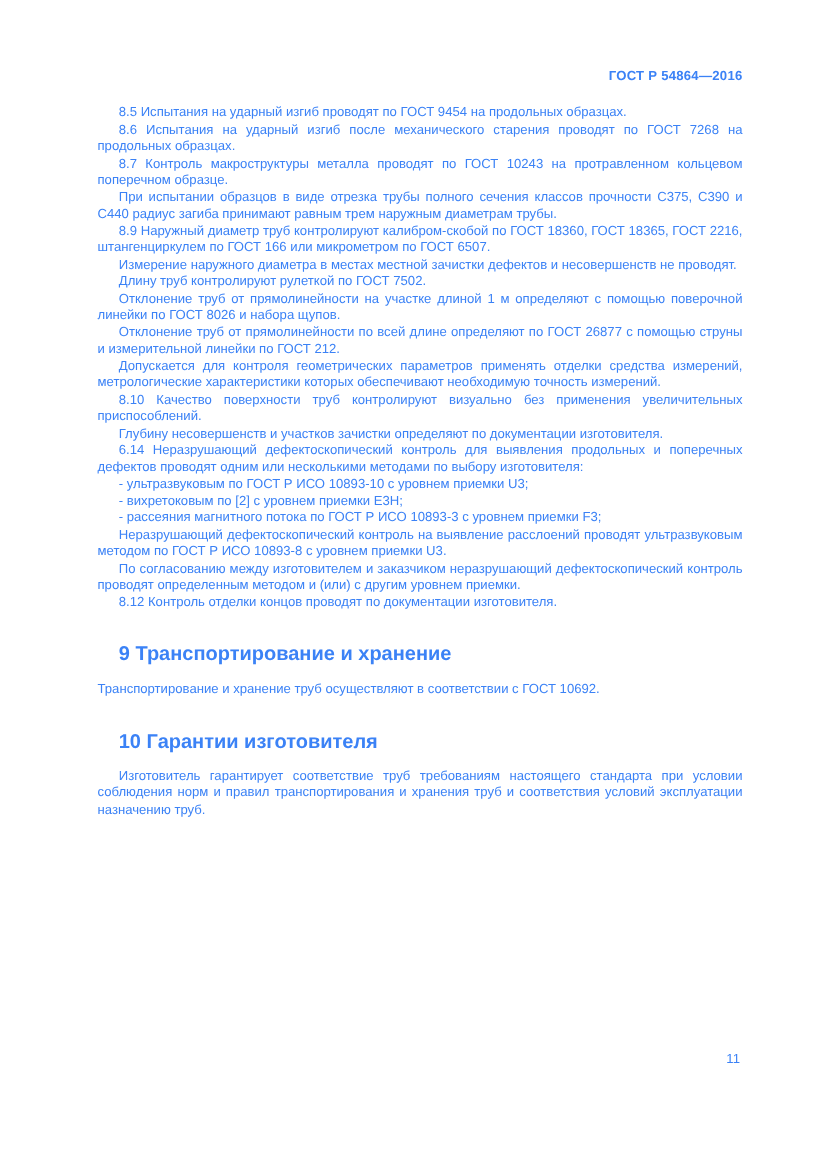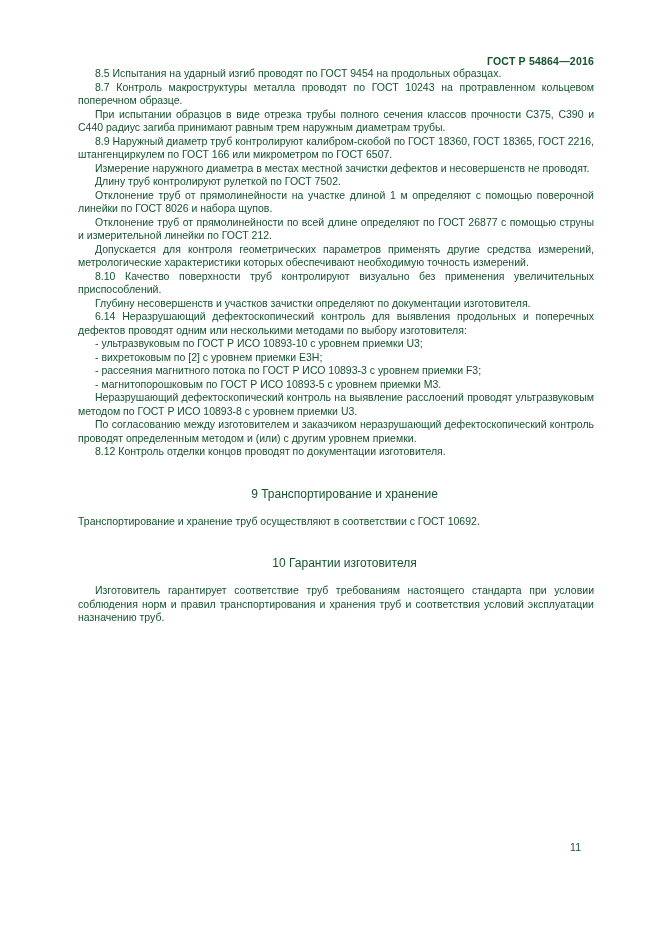--- a/index.html
+++ b/index.html
@@ -6,86 +6,86 @@
     margin: 0;
     padding: 0;
     background: #ffffff;
   }
   .page {
     position: relative;
     width: 661px;
     height: 935px;
     background: #ffffff;
     font-family: "Liberation Sans", sans-serif;
-    color: #14532d;
+    color: #3b82f6;
     overflow: hidden;
   }
   .doc-header {
     position: absolute;
     top: 55px;
     right: 67px;
     font-size: 10.5px;
     font-weight: bold;
     letter-spacing: 0.2px;
   }
   .content {
     position: absolute;
-    top: 67px;
+    top: 84px;
     left: 78px;
     width: 516px;
     font-size: 10.5px;
     line-height: 13.5px;
     text-align: justify;
   }
   .para {
     margin: 0;
     text-indent: 17px;
   }
   .para.noindent {
     text-indent: 0;
   }
   .section-heading {
-    font-size: 12px;
-    font-weight: normal;
+    font-size: 16px;
+    font-weight: bold;
     margin: 28px 0 14px 0;
     text-indent: 17px;
-    text-align: center;
+    text-align: left;
     line-height: 14px;
   }
   .page-number {
     position: absolute;
     top: 841px;
-    right: 80px;
+    right: 69px;
     font-size: 10.5px;
   }
 </style>
 </head>
 <body>
 
 <div class="page">
 
   <div class="doc-header">ГОСТ Р 54864—2016</div>
 
   <div class="content">
     <p class="para">8.5 Испытания на ударный изгиб проводят по ГОСТ 9454 на продольных образцах.</p>
+    <p class="para">8.6 Испытания на ударный изгиб после механического старения проводят по ГОСТ 7268 на продольных образцах.</p>
     <p class="para">8.7 Контроль макроструктуры металла проводят по ГОСТ 10243 на протравленном кольцевом поперечном образце.</p>
     <p class="para">При испытании образцов в виде отрезка трубы полного сечения классов прочности С375, С390 и С440 радиус загиба принимают равным трем наружным диаметрам трубы.</p>
     <p class="para">8.9 Наружный диаметр труб контролируют калибром-скобой по ГОСТ 18360, ГОСТ 18365, ГОСТ 2216, штангенциркулем по ГОСТ 166 или микрометром по ГОСТ 6507.</p>
     <p class="para">Измерение наружного диаметра в местах местной зачистки дефектов и несовершенств не проводят.</p>
     <p class="para">Длину труб контролируют рулеткой по ГОСТ 7502.</p>
     <p class="para">Отклонение труб от прямолинейности на участке длиной 1 м определяют с помощью поверочной линейки по ГОСТ 8026 и набора щупов.</p>
     <p class="para">Отклонение труб от прямолинейности по всей длине определяют по ГОСТ 26877 с помощью струны и измерительной линейки по ГОСТ 212.</p>
-    <p class="para">Допускается для контроля геометрических параметров применять другие средства измерений, метрологические характеристики которых обеспечивают необходимую точность измерений.</p>
+    <p class="para">Допускается для контроля геометрических параметров применять отделки средства измерений, метрологические характеристики которых обеспечивают необходимую точность измерений.</p>
     <p class="para">8.10 Качество поверхности труб контролируют визуально без применения увеличительных приспособлений.</p>
     <p class="para">Глубину несовершенств и участков зачистки определяют по документации изготовителя.</p>
     <p class="para">6.14 Неразрушающий дефектоскопический контроль для выявления продольных и поперечных дефектов проводят одним или несколькими методами по выбору изготовителя:</p>
     <p class="para">- ультразвуковым по ГОСТ Р ИСО 10893-10 с уровнем приемки U3;</p>
     <p class="para">- вихретоковым по [2] с уровнем приемки E3H;</p>
     <p class="para">- рассеяния магнитного потока по ГОСТ Р ИСО 10893-3 с уровнем приемки F3;</p>
-    <p class="para">- магнитопорошковым по ГОСТ Р ИСО 10893-5 с уровнем приемки M3.</p>
     <p class="para">Неразрушающий дефектоскопический контроль на выявление расслоений проводят ультразвуковым методом по ГОСТ Р ИСО 10893-8 с уровнем приемки U3.</p>
     <p class="para">По согласованию между изготовителем и заказчиком неразрушающий дефектоскопический контроль проводят определенным методом и (или) с другим уровнем приемки.</p>
     <p class="para">8.12 Контроль отделки концов проводят по документации изготовителя.</p>
 
     <h2 class="section-heading">9 Транспортирование и хранение</h2>
     <p class="para noindent">Транспортирование и хранение труб осуществляют в соответствии с ГОСТ 10692.</p>
 
     <h2 class="section-heading">10 Гарантии изготовителя</h2>
     <p class="para">Изготовитель гарантирует соответствие труб требованиям настоящего стандарта при условии соблюдения норм и правил транспортирования и хранения труб и соответствия условий эксплуатации назначению труб.</p>
   </div>

